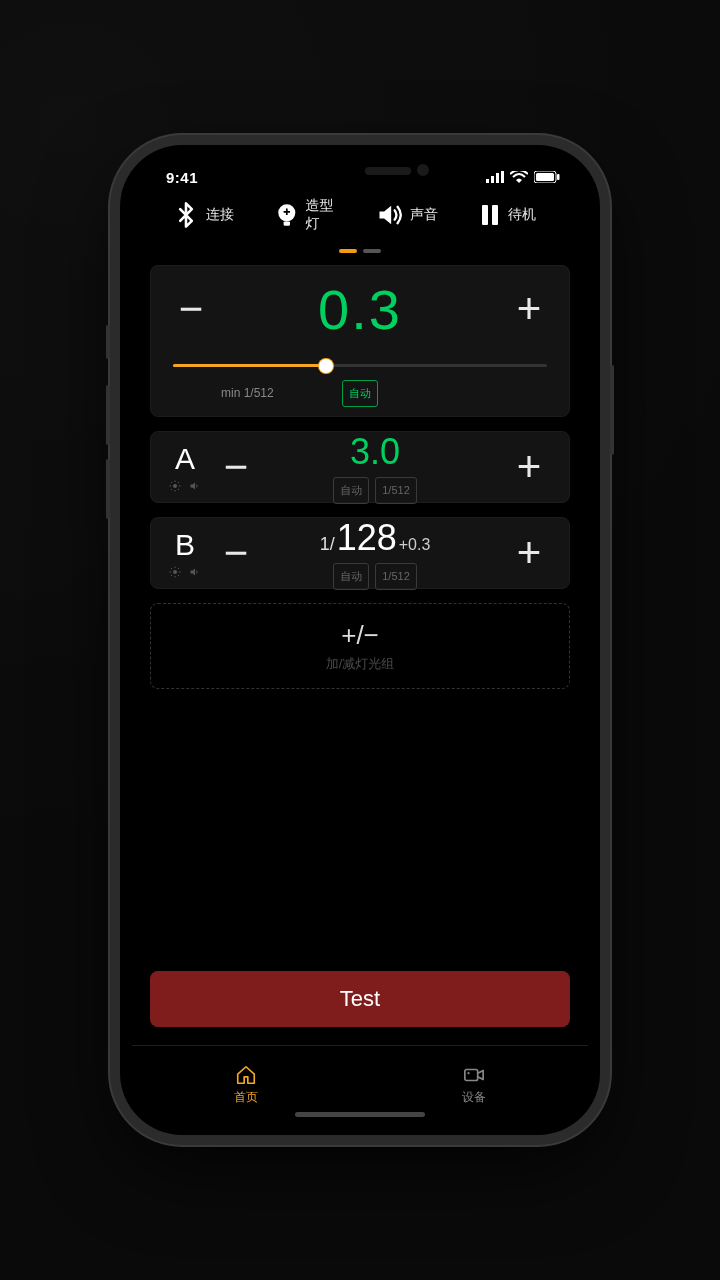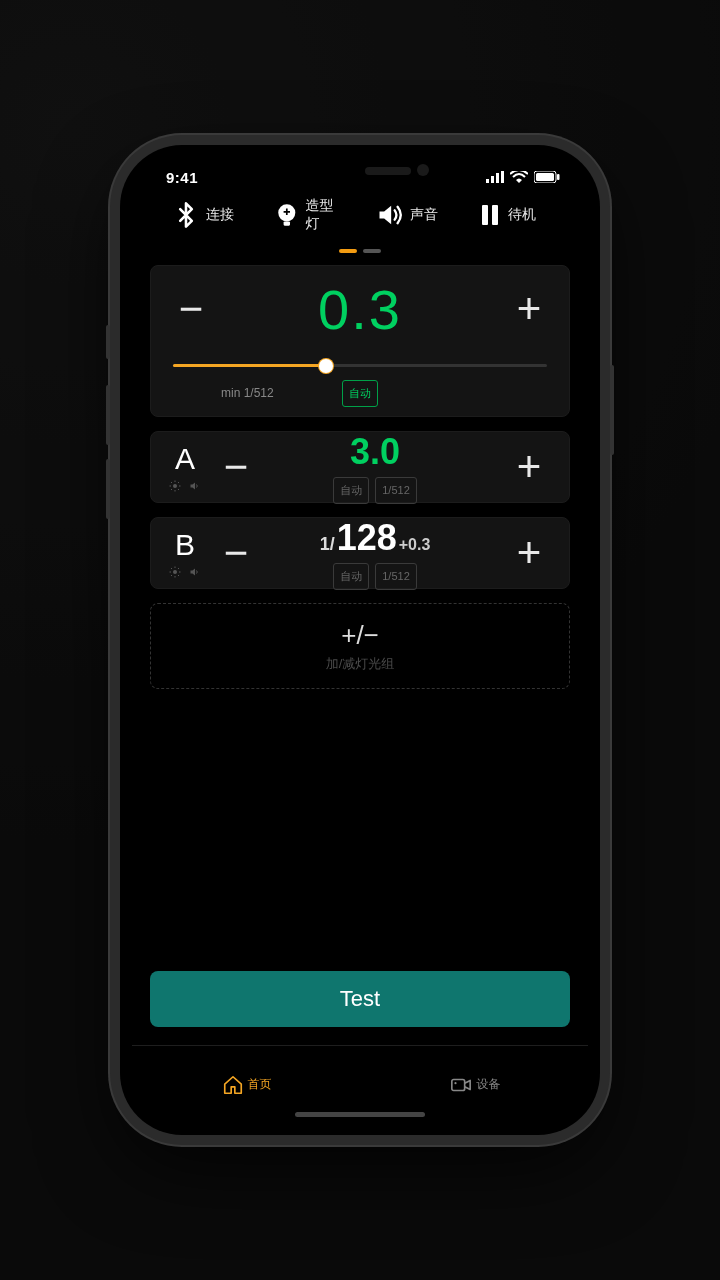--- a/index.html
+++ b/index.html
@@ -42,33 +42,33 @@
   .belowslider { display:flex; align-items:center; justify-content:center; gap:0; padding:4px 0 14px; position:relative; height:36px; }
   .minlabel { position:absolute; left:70px; top:6px; font-size:12px; color:#888; }
   .chip { display:inline-flex; align-items:center; justify-content:center; height:27px; padding:0 6px; font-size:11px; border-radius:3px; line-height:1; }
   .chip.green { color:#00d060; border:1px solid #00a048; }
   .chip.gray { color:#666; border:1px solid #3a3a3a; }
   .group { height:72px; }
   .gletter-col { width:60px; display:flex; flex-direction:column; align-items:center; justify-content:center; gap:4px; padding-left:8px; }
   .gletter { color:#fff; font-size:30px; font-weight:400; }
   .gmini { display:flex; gap:8px; color:#555; }
   .gcenter { flex:1; display:flex; flex-direction:column; align-items:center; justify-content:center; gap:4px; }
-  .gval { color:#00d060; font-size:36px; font-weight:700; }
+  .gval { color:#00d060; font-size:36px; font-weight:400; }
   .gval.white { color:#fff; display:flex; align-items:baseline; gap:2px; }
   .gval .pre { font-size:18px; color:#ddd; }
   .gval .num { font-size:36px; }
   .gval .suf { font-size:16px; color:#ccc; }
   .gchips { display:flex; gap:6px; }
   .addcard { border:1px dashed #333; background:transparent; border-radius:8px; height:86px; display:flex; flex-direction:column; align-items:center; justify-content:center; gap:4px; }
   .addcard .pm2 { color:#ddd; font-size:26px; font-weight:300; }
   .addcard .sub { color:#4a4a4a; font-size:13px; }
   .spacer { flex:1; }
-  .testbtn { background:#0f766e; color:#fff; text-align:center; font-size:22px; height:56px; line-height:56px; border-radius:8px; margin:0 0 18px; font-weight:400; }
+  .testbtn { background:#7f1d1d; color:#fff; text-align:center; font-size:22px; height:56px; line-height:56px; border-radius:8px; margin:0 0 18px; font-weight:400; }
   .tabbar { height:78px; border-top:1px solid #1e1e1e; display:flex; }
-  .tab { flex:1; display:flex; align-items:center; justify-content:center; gap:3px; color:#888; font-size:12px; }
+  .tab { flex:1; display:flex; flex-direction:column; align-items:center; justify-content:center; gap:3px; color:#888; font-size:12px; }
   .tab.active { color:#f5a623; }
   .tab svg { height:22px; }
   .homebar { position:absolute; bottom:6px; left:50%; transform:translateX(-50%); width:130px; height:5px; border-radius:3px; background:#444; }
   .side-btn { position:absolute; background:#333; }
 </style>
 </head>
 <body>
 
 <div class="phone">
   <span class="side-btn" style="right:-14px; top:220px; width:4px; height:90px; border-radius:2px;"></span>

